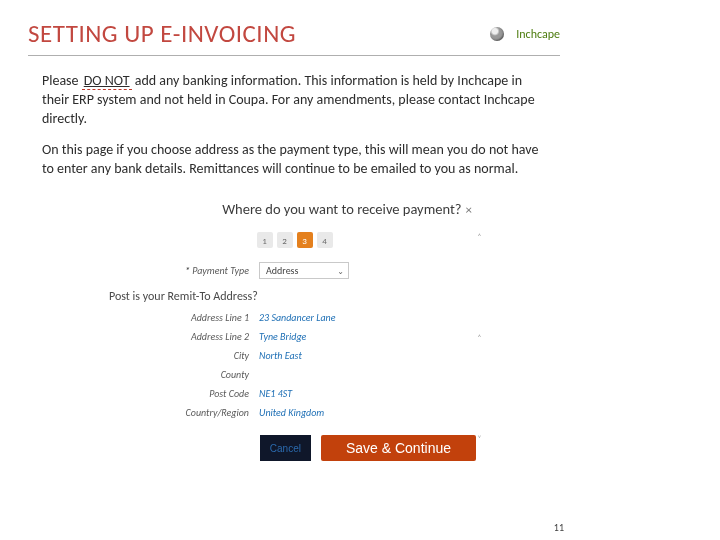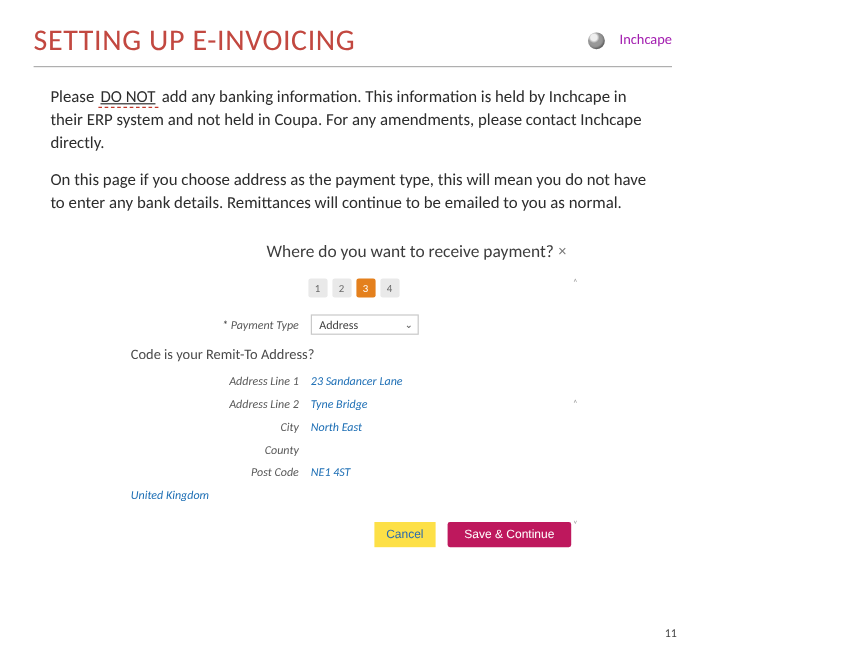--- a/index.html
+++ b/index.html
@@ -1,20 +1,20 @@
 <!DOCTYPE html>
 <html><head>
 <meta charset="utf-8">
 <style>
   * { box-sizing: border-box; margin: 0; padding: 0; }
   html, body { width: 720px; height: 540px; font-family: Calibri, Arial, sans-serif; background: #fff; color: #222; }
   .slide { position: relative; width: 584px; height: 540px; padding: 18px 24px 0 28px; }
   .header-row { display: flex; align-items: center; justify-content: space-between; margin-bottom: 4px; }
   .title { color: #c24840; font-size: 25px; font-weight: 400; letter-spacing: 0.5px; }
-  .brand-logo { display: flex; align-items: center; gap: 12px; font-size: 12px; color: #a21caf; }
+  .brand-logo { display: flex; align-items: center; gap: 12px; font-size: 12px; color: #4d7c0f; }
   .logo-circle { width: 14px; height: 14px; border-radius: 50%; background: radial-gradient(circle at 35% 30%, #eee 0 20%, #999 35% 60%, #555 100%); box-shadow: inset -1px -1px 2px rgba(0,0,0,.3); }
   .rule { height: 1px; background: #7a7a7a; opacity: .6; margin: 6px 0 16px 0; }
   .body { padding: 0 10px 0 14px; font-size: 14px; line-height: 1.35; color: #2d2d2d; }
   .body p { margin-bottom: 12px; }
   .donot { font-weight: 400; text-decoration: underline; border-bottom: 1px dashed #c0392b; padding: 0 2px; }
   .modal-area { margin: 22px 80px 0 80px; border-left: 1px solid transparent; position: relative; }
   .modal-head { display: flex; align-items: center; justify-content: flex-end; padding: 0 4px 6px 0; }
   .modal-title { font-size: 14.5px; color: #3c3c3c; font-weight: 400; }
   .close-x { color: #777; font-size: 13px; line-height: 1; padding: 2px 4px; cursor: pointer; }
   .stepper { display: flex; gap: 4px; justify-content: center; margin: 8px 0 14px; }
@@ -25,22 +25,22 @@
   .form-row .lab { width: 150px; text-align:right; padding-right:10px; color:#5a5a5a;font-style:italic; }
   .form-row .lab.req::before { content:"* "; color:#333; }
   .select { display:inline-flex; align-items:center; border:1px solid #c9c9c9; height:17px; min-width:90px; padding:0 4px 0 6px; font-size:10px; color:#444; position:relative; }
   .select .sval { flex:1; }
   .select .caret { color:#666; font-size:8px; margin-left:12px; }
   .val-link { color:#1e6fb5; font-size:10px;font-style:italic; }
   .subhead { font-size:12px; color:#4a4a4a; margin: 10px 0 8px 0; }
   .arrow-col { position:absolute; right:-2px; top:30px; display:flex; flex-direction:column; gap:90px; color:#999; font-size:9px; }
   .arrow-col span { transform: scaleX(0.8); }
   .modal-footer { display:flex; justify-content:flex-end; gap:10px; margin-top:16px; padding-right:4px; }
-  .btn-cancel { font-size:10px; color:#2b6aad; background:#fde047; border:0; padding:5px 10px; cursor:pointer; }
-  .btn-primary { font-size:10px; color:#fff; background:#be185d; border:0; padding:5px 14px; border-radius:2px; cursor:pointer; }
+  .btn-cancel { font-size:10px; color:#2b6aad; background:#0f172a; border:0; padding:5px 10px; cursor:pointer; }
+  .btn-primary { font-size:14px; color:#fff; background:#c2410c; border:0; padding:5px 25px; border-radius:2px; cursor:pointer; }
   .pagenum { position:absolute; bottom:6px; right:20px; font-size:10px; color:#444; }
 </style>
 </head>
 <body>
 
 <div class="slide">
   <div class="header-row">
     <div class="title">SETTING UP E-INVOICING</div>
     <div class="brand-logo">
       <span class="logo-circle"></span>
@@ -77,21 +77,21 @@
 
     <div class="form">
       <div class="form-row">
         <div class="lab req">Payment Type</div>
         <div class="select">
           <span class="sval">Address</span>
           <span class="caret">⌄</span>
         </div>
       </div>
 
-      <div class="subhead">Code is your Remit-To Address?</div>
+      <div class="subhead">Post is your Remit-To Address?</div>
 
       <div class="form-row">
         <div class="lab">Address Line 1</div>
         <div class="val-link">23 Sandancer Lane</div>
       </div>
       <div class="form-row">
         <div class="lab">Address Line 2</div>
         <div class="val-link">Tyne Bridge</div>
       </div>
       <div class="form-row">
@@ -100,20 +100,21 @@
       </div>
       <div class="form-row">
         <div class="lab">County</div>
         <div class="val-link"></div>
       </div>
       <div class="form-row">
         <div class="lab">Post Code</div>
         <div class="val-link">NE1 4ST</div>
       </div>
       <div class="form-row">
+        <div class="lab">Country/Region</div>
         <div class="val-link">United Kingdom</div>
       </div>
 
       <div class="modal-footer">
         <button class="btn-cancel">Cancel</button>
         <button class="btn-primary">Save &amp; Continue</button>
       </div>
     </div>
   </div>
 

